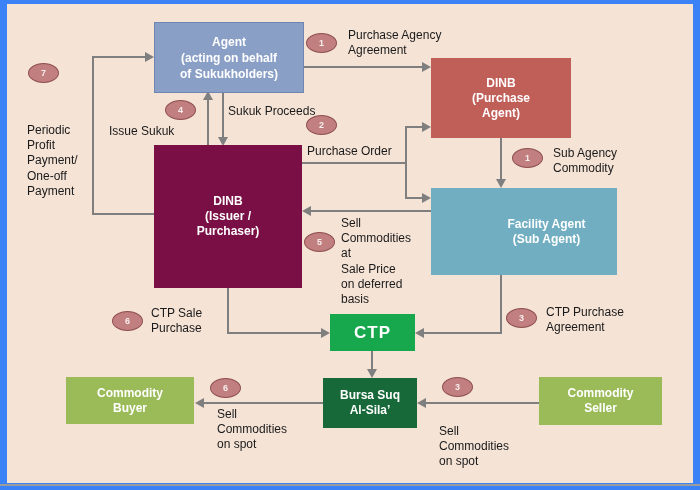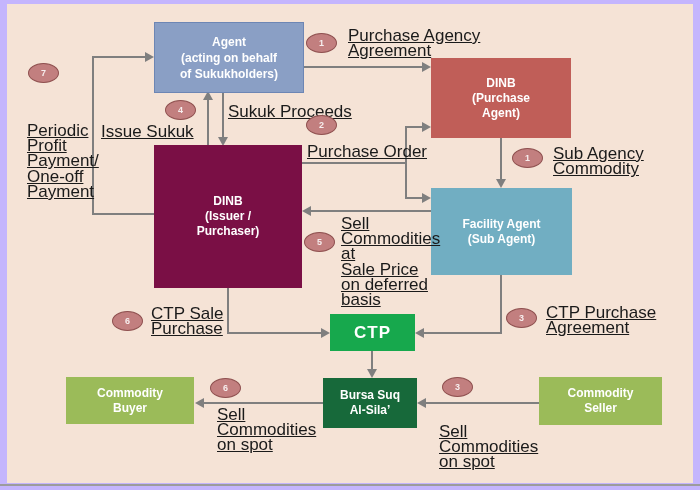--- a/index.html
+++ b/index.html
@@ -1,39 +1,38 @@
 <!DOCTYPE html>
 <html><head>
 <meta charset="utf-8">
 <style>
   html,body{margin:0;padding:0;background:#ffffff;}
   #stage{
-    position:relative;width:700px;height:490px;background:#c4b5fd;overflow:hidden;
+    position:relative;width:700px;height:490px;background:#3b82f6;overflow:hidden;
     font-family:"Liberation Sans","DejaVu Sans",sans-serif;
   }
   #slide{position:absolute;left:7px;top:4px;width:686px;height:479px;background:#F5E3D6;}
   #page-edge{position:absolute;left:0;top:484px;width:700px;height:2px;background:#9c9c9c;}
 
   .box{
     position:absolute;display:flex;align-items:center;justify-content:center;
     color:#ffffff;font-weight:bold;text-align:center;white-space:pre-line;
     font-size:12px;line-height:15px;
   }
   .box-agent{background:#8A9FC5;border:1px solid #6d86b4;line-height:16px;}
   .box-dinb-pa{background:#C05E58;}
   .box-dinb-issuer{background:#7A0F45;}
-  .box-facility{background:#71AEC2;}
+  .box-facility{background:#71AEC2;padding-left:45px;}
   .box-ctp{background:#17A84D;font-size:17px;letter-spacing:1px;}
   .box-bursa{background:#17693A;}
   .box-lightgreen{background:#9BBB59;}
 
   .lbl{
-    position:absolute;color:#1a1a1a;font-size:17px;line-height:15.2px;
+    position:absolute;color:#1a1a1a;font-size:12px;line-height:15.2px;
     white-space:pre-line;
-    text-decoration:underline;
   }
 
   .badge{
     position:absolute;width:31px;height:20px;border-radius:50%;
     background:#C27F7F;border:1px solid #8F5150;box-sizing:border-box;
     display:flex;align-items:center;justify-content:center;
     color:#f7eeee;font-size:9px;font-weight:bold;
   }
 
   .line{position:absolute;background:#7f7f7f;}
@@ -119,21 +118,21 @@
 Seller</div>
 
   <div class="lbl" style="left:27px;top:99px;margin-top:24px;">Periodic
 Profit
 Payment/
 One-off
 Payment</div>
   <div class="lbl" style="left:348px;top:28px;">Purchase Agency
 Agreement</div>
   <div class="lbl" style="left:228px;top:95px;margin-top:9px;">Sukuk Proceeds</div>
-  <div class="lbl" style="left:101px;top:124px;">Issue Sukuk</div>
+  <div class="lbl" style="left:109px;top:124px;">Issue Sukuk</div>
   <div class="lbl" style="left:307px;top:144px;">Purchase Order</div>
   <div class="lbl" style="left:553px;top:146px;">Sub Agency
 Commodity</div>
   <div class="lbl" style="left:341px;top:216px;">Sell
 Commodities
 at
 Sale Price
 on deferred
 basis</div>
   <div class="lbl" style="left:151px;top:306px;">CTP Sale

